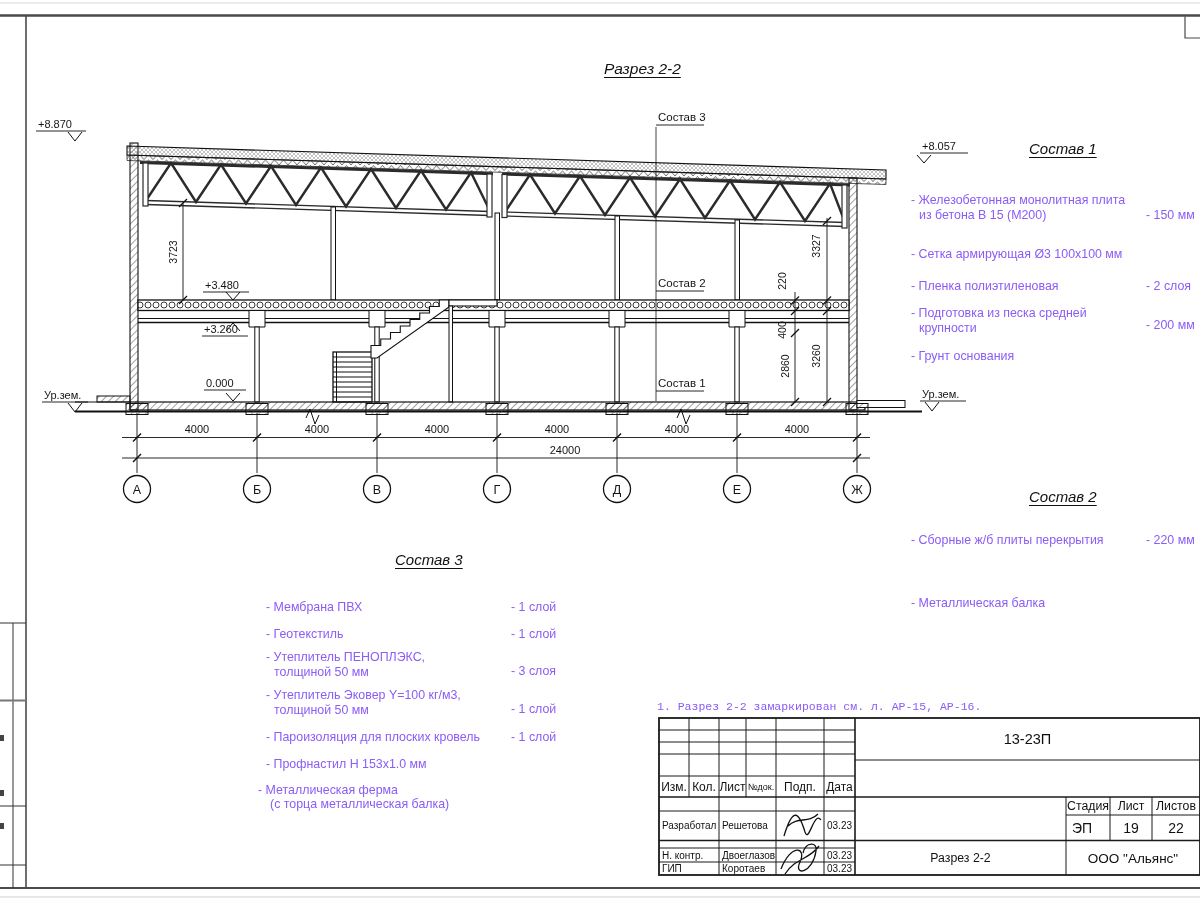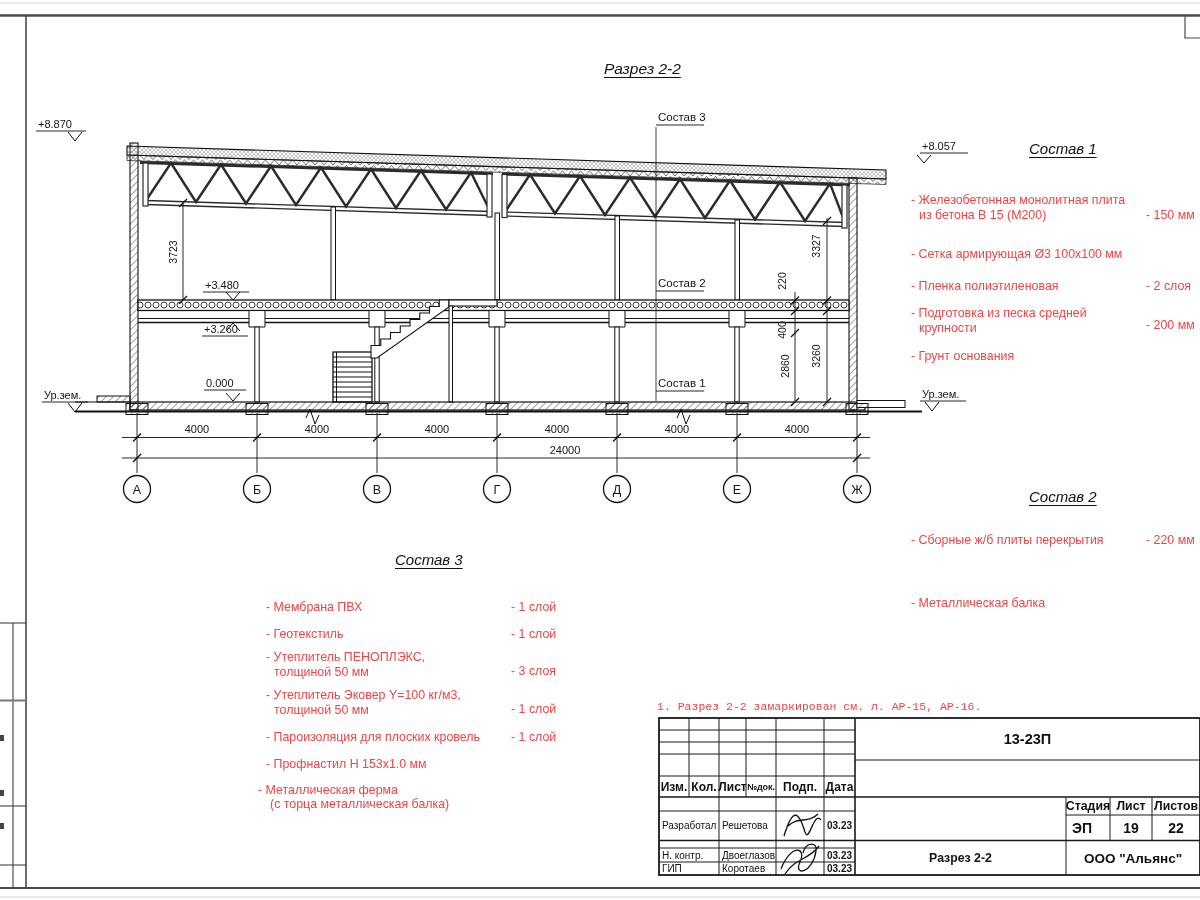--- a/index.html
+++ b/index.html
@@ -1,22 +1,22 @@
 <!DOCTYPE html>
 <html><head>
 <meta charset="utf-8">
 <style>
   html,body{margin:0;padding:0;background:#fff;}
   #page{position:relative;width:1200px;height:900px;background:#fff;overflow:hidden;
         font-family:"Liberation Sans","DejaVu Sans",sans-serif;color:#111;}
   .abs{position:absolute;}
-  .t{font-size:12.4px;color:#ef4444;white-space:nowrap;}
+  .t{font-size:12.4px;color:#8b5cf6;white-space:nowrap;}
   .small{font-size:11.5px;font-family:Liberation Mono, monospace;}
   .hd{font-size:15px;font-style:italic;font-weight:500;text-decoration:underline;text-underline-offset:3px;white-space:nowrap;}
-  .cell{display:flex;align-items:center;justify-content:center;text-align:left;white-space:nowrap;font-weight:bold;}
+  .cell{display:flex;align-items:center;justify-content:center;text-align:left;white-space:nowrap;}
   .cellL{display:flex;align-items:center;justify-content:flex-start;white-space:nowrap;}
   svg text{font-family:"Liberation Sans","DejaVu Sans",sans-serif;fill:#151515;}
 </style>
 </head>
 <body>
 
 <div id="page">
 
   <svg class="abs" style="left:0;top:0" width="1200" height="900" viewBox="0 0 1200 900">
     <defs>

